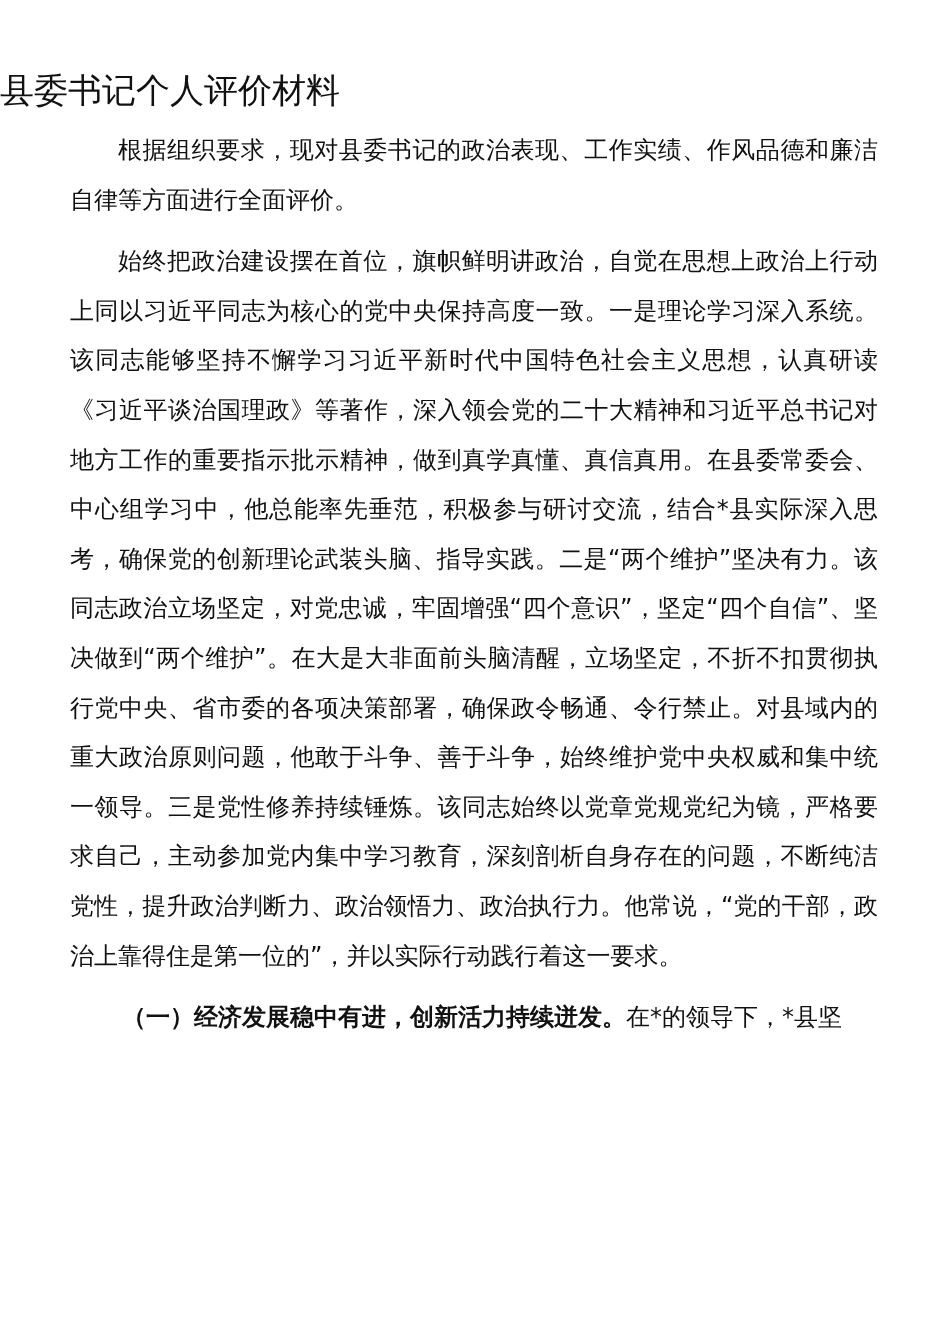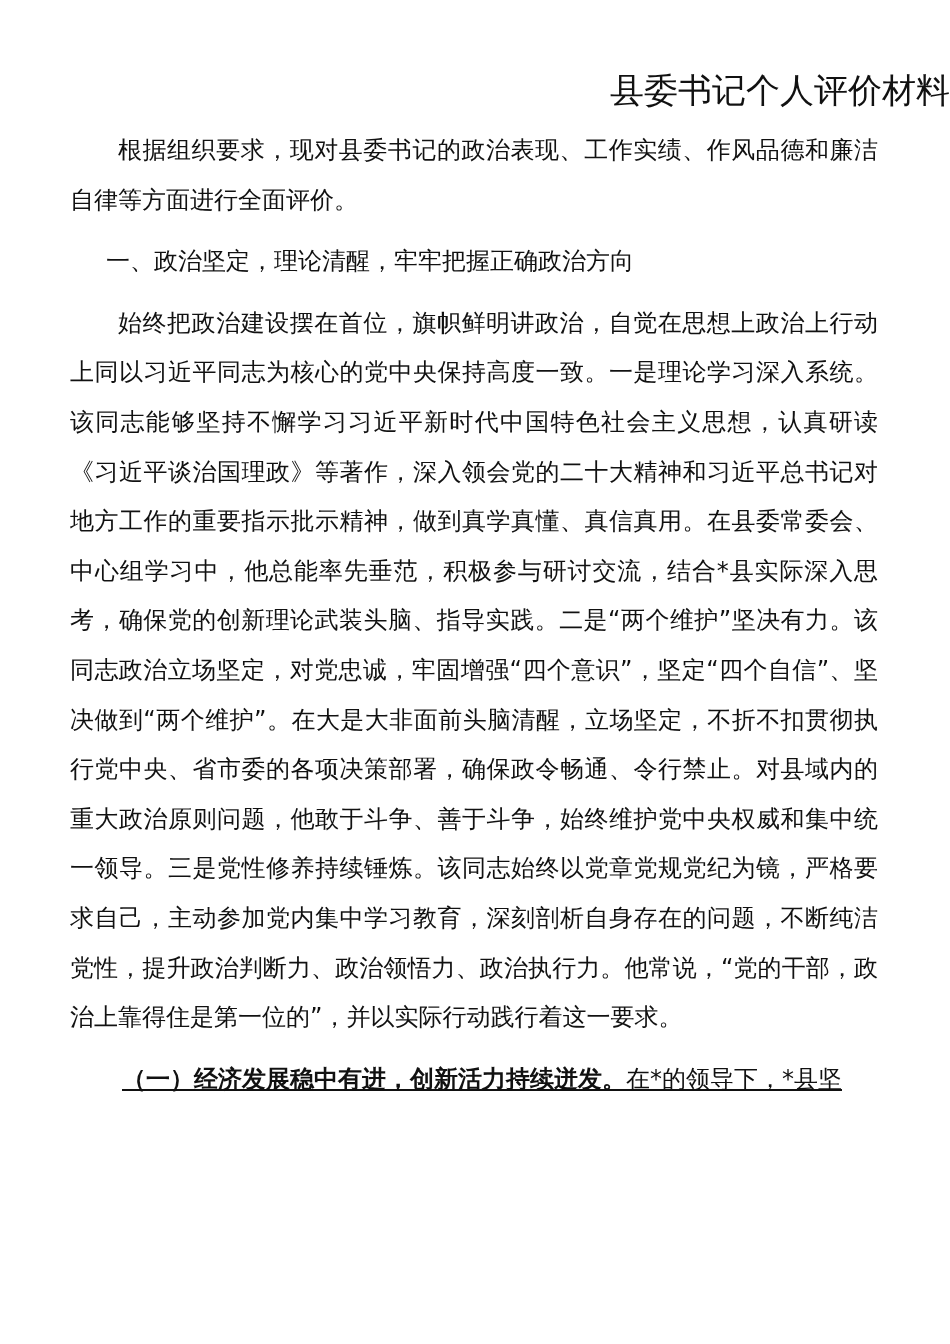--- a/index.html
+++ b/index.html
@@ -1,32 +1,31 @@
 <!DOCTYPE html>
 <html><head>
 <meta charset="utf-8">
 <style>
   html, body { margin: 0; padding: 0; background: #ffffff; }
   body { width: 950px; height: 1344px; overflow: hidden; position: relative;
          font-family: "DejaVu Sans", "Liberation Sans", sans-serif; color: #111111; }
   .page { position: absolute; left: 0; top: 0; width: 950px; height: 1344px; background: #ffffff; }
-  .title { position: absolute; top: 66px; left: 0; width: 950px; text-align: right;
+  .title { position: absolute; top: 66px; left: 0; width: 950px; text-align: left;
            font-size: 34px; line-height: 48px; letter-spacing: 0px; color: #111; }
   .body { position: absolute; left: 58px; top: 114px; width: 832px;
           font-size: 24px; line-height: 49.6px; text-align: justify; }
   .p { margin: 12px; text-indent: 48px; text-align: justify; text-align-last: left; }
   .h { margin: 0; text-indent: 48px; }
-  .sub { margin: 0; text-indent: 64px; text-decoration: underline; }
+  .sub { margin: 0; text-indent: 64px; }
   .bold { font-weight: bold; }
 </style>
 </head>
 <body>
 
 <div class="page">
   <div class="title">县委书记个人评价材料</div>
 
   <div class="body">
     <p class="p">根据组织要求，现对县委书记的政治表现、工作实绩、作风品德和廉洁自律等方面进行全面评价。</p>
-    <p class="h">一、政治坚定，理论清醒，牢牢把握正确政治方向</p>
     <p class="p">始终把政治建设摆在首位，旗帜鲜明讲政治，自觉在思想上政治上行动上同以习近平同志为核心的党中央保持高度一致。一是理论学习深入系统。该同志能够坚持不懈学习习近平新时代中国特色社会主义思想，认真研读《习近平谈治国理政》等著作，深入领会党的二十大精神和习近平总书记对地方工作的重要指示批示精神，做到真学真懂、真信真用。在县委常委会、中心组学习中，他总能率先垂范，积极参与研讨交流，结合*县实际深入思考，确保党的创新理论武装头脑、指导实践。二是“两个维护”坚决有力。该同志政治立场坚定，对党忠诚，牢固增强“四个意识”，坚定“四个自信”、坚决做到“两个维护”。在大是大非面前头脑清醒，立场坚定，不折不扣贯彻执行党中央、省市委的各项决策部署，确保政令畅通、令行禁止。对县域内的重大政治原则问题，他敢于斗争、善于斗争，始终维护党中央权威和集中统一领导。三是党性修养持续锤炼。该同志始终以党章党规党纪为镜，严格要求自己，主动参加党内集中学习教育，深刻剖析自身存在的问题，不断纯洁党性，提升政治判断力、政治领悟力、政治执行力。他常说，“党的干部，政治上靠得住是第一位的”，并以实际行动践行着这一要求。</p>
     <p class="sub"><span class="bold">（一）经济发展稳中有进，创新活力持续迸发。</span><span>在*的领导下，*县坚</span></p>
   </div>
 </div>
 
 </body></html>

